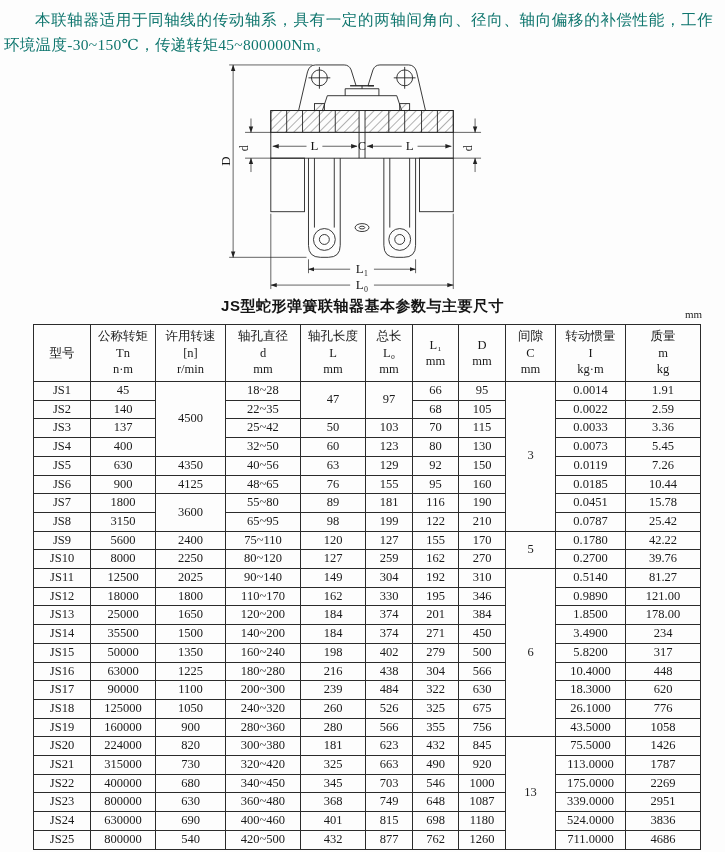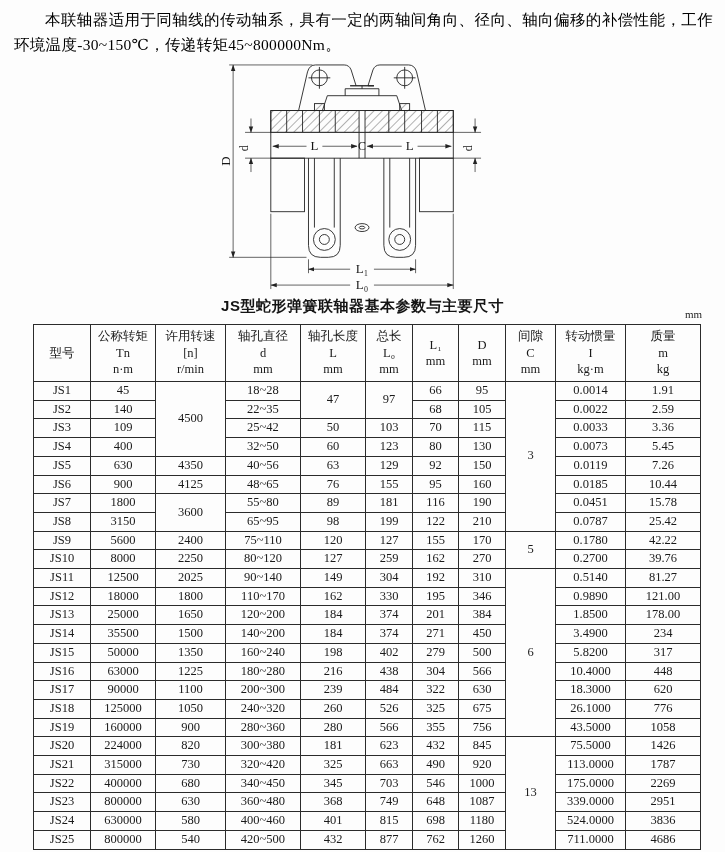--- a/index.html
+++ b/index.html
@@ -2,23 +2,23 @@
 <html><head>
 <meta charset="utf-8">
 <style>
   html,body{margin:0;padding:0;background:#ffffff;}
   .page{
     width:725px;height:852px;background:#fdfdfd;color:#111;
     font-family:"Liberation Serif","DejaVu Serif",serif;
     position:relative;overflow:hidden;
   }
   .intro{
-    margin:0;padding:7px 12px 0 14px;
+    margin:0;padding:7px 12px 0 4px;
     font-size:15.5px;line-height:25px;text-align:justify;
-    text-indent:2em;letter-spacing:0.3px;color:#000000;
+    text-indent:2em;letter-spacing:0.3px;color:#0f766e;
   }
   .diagram{
     width:290px;height:236px;margin:2px 0 0 222px;
   }
   .diagram svg{display:block;}
   .title-row{
     position:relative;width:100%;height:24px;margin-top:2px;
   }
   .t-title{
     display:block;text-align:center;
@@ -207,21 +207,21 @@
           <td>JS2</td>
           <td>140</td>
           <td>22~35</td>
           <td>68</td>
           <td>105</td>
           <td>0.0022</td>
           <td>2.59</td>
         </tr>
         <tr>
           <td>JS3</td>
-          <td>109</td>
+          <td>137</td>
           <td>25~42</td>
           <td>50</td>
           <td>103</td>
           <td>70</td>
           <td>115</td>
           <td>0.0033</td>
           <td>3.36</td>
         </tr>
         <tr>
           <td>JS4</td>
@@ -460,21 +460,21 @@
           <td>368</td>
           <td>749</td>
           <td>648</td>
           <td>1087</td>
           <td>339.0000</td>
           <td>2951</td>
         </tr>
         <tr>
           <td>JS24</td>
           <td>630000</td>
-          <td>580</td>
+          <td>690</td>
           <td>400~460</td>
           <td>401</td>
           <td>815</td>
           <td>698</td>
           <td>1180</td>
           <td>524.0000</td>
           <td>3836</td>
         </tr>
         <tr>
           <td>JS25</td>

